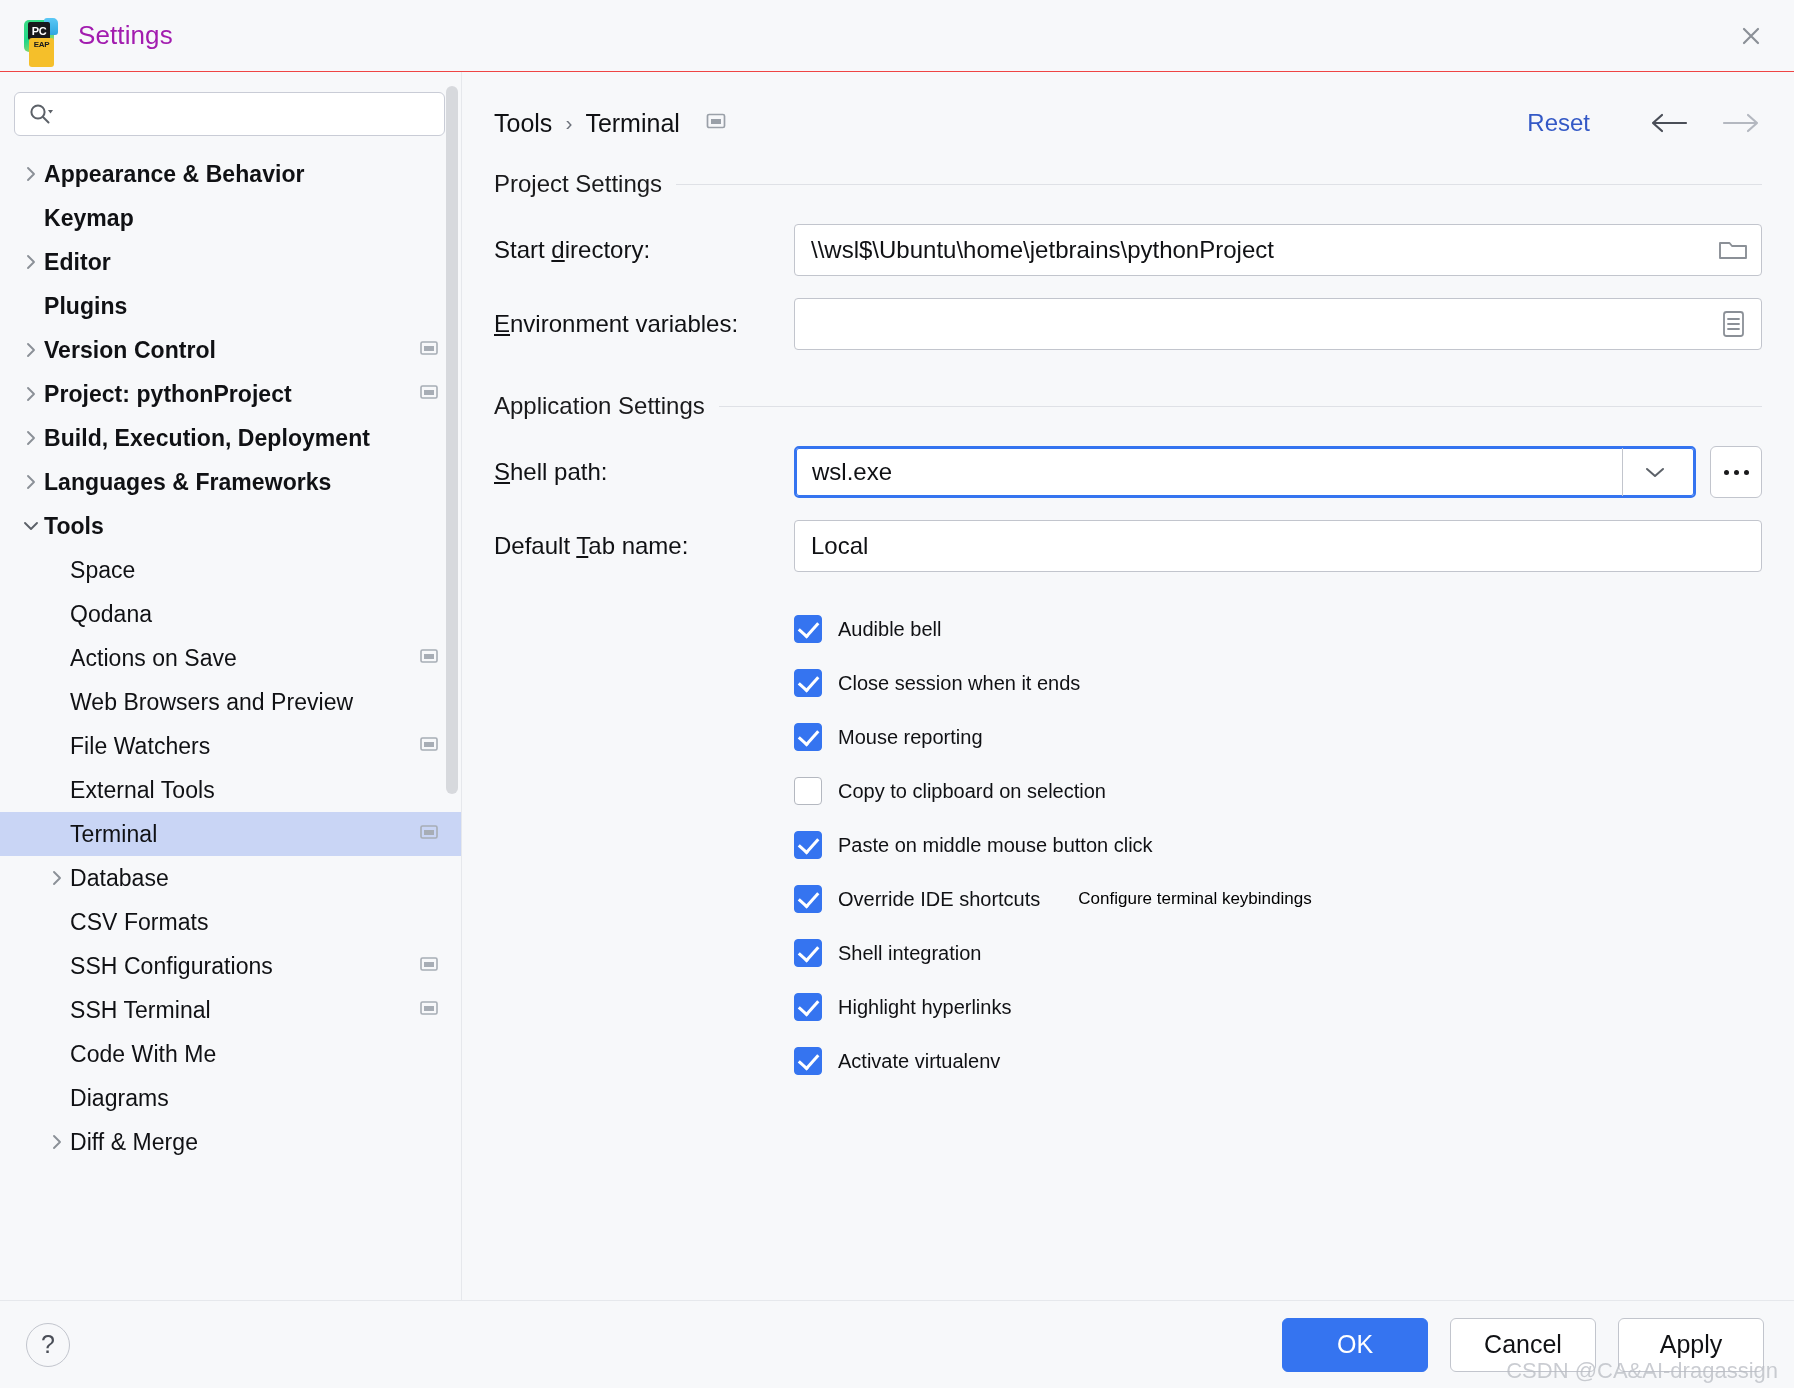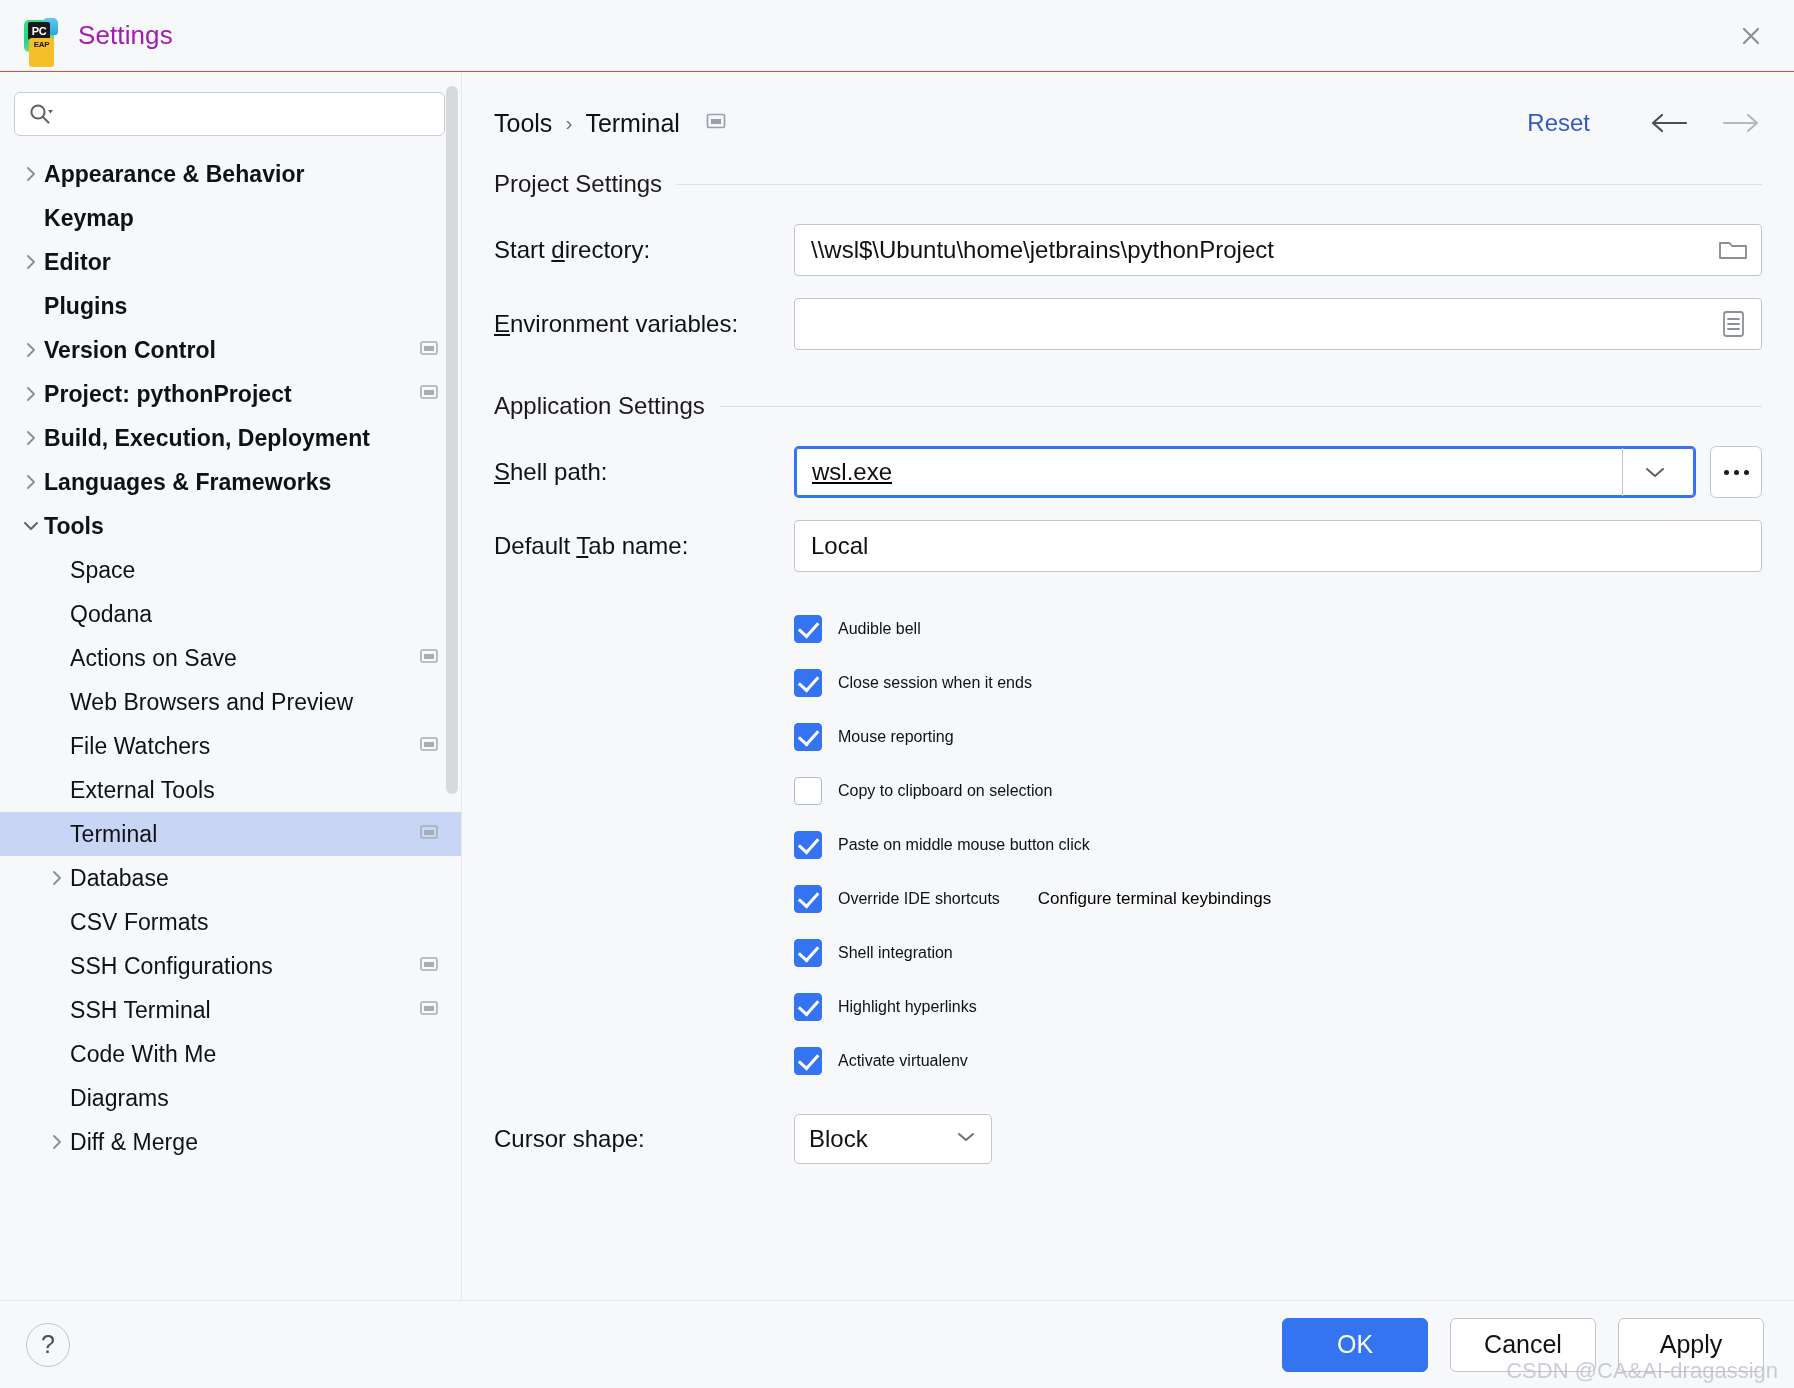--- a/index.html
+++ b/index.html
@@ -148,21 +148,20 @@
     font-size: 24px; color: #101114; flex: 1 1 auto;
     overflow: hidden; white-space: nowrap;
   }
   .field .fbtn {
     flex: 0 0 auto; display: flex; align-items: center;
     justify-content: center; width: 40px; height: 40px; cursor: pointer;
   }
   .field.focused {
     border: 2px solid #3574f0; border-radius: 5px;
     box-shadow: 0 0 0 1px #3574f0 inset;
-    text-decoration: underline;
   }
   .combo-arrow-cell {
     flex: 0 0 64px; height: 100%; display: flex; align-items: center;
     justify-content: center; border-left: 1px solid #c2c5cd; cursor: pointer;
   }
   .ellipsis-btn {
     flex: 0 0 52px; height: 52px; margin-left: 14px;
     background: #fff; border: 1px solid #c2c5cd; border-radius: 6px;
     display: flex; align-items: center; justify-content: center;
     cursor: pointer; gap: 5px;
@@ -183,21 +182,21 @@
     background: #ffffff; border: 1px solid #b4b8c0;
     display: flex; align-items: center; justify-content: center;
     cursor: pointer;
   }
   .cbox.checked { background: #3574f0; border-color: #3574f0; }
   .cbox.checked::after {
     content: ""; width: 9px; height: 16px;
     border: solid #fff; border-width: 0 3px 3px 0;
     transform: rotate(42deg) translate(-1px,-2px);
   }
-  .check-label { font-size: 16px; color: #101114; cursor: pointer; }
+  .check-label { font-size: 20px; color: #101114; cursor: pointer; }
   .inline-link {
     font-size: 17px; color: #000000; margin-left: 22px; cursor: pointer;
   }
 
   
   .cursor-row { display: flex; align-items: center; margin-top: 26px; }
   .select-box {
     width: 198px; height: 50px; background: #fff;
     border: 1px solid #c2c5cd; border-radius: 5px;
     display: flex; align-items: center; padding: 0 14px;
@@ -557,31 +556,20 @@
             <div class="check-row">
               <span class="cbox checked"></span>
               <span class="check-label">Highlight hyperlinks</span>
             </div>
             <div class="check-row">
               <span class="cbox checked"></span>
               <span class="check-label">Activate virtualenv</span>
             </div>
           </div>
 
-        <div class="cursor-row">
-          <div class="form-label">Cursor shape:</div>
-          <div class="select-box">
-            <span class="sval">Block</span>
-            <span>
-              <svg width="22" height="14" viewBox="0 0 22 14">
-                <path d="M4 4 L11 10 L18 4" stroke="#6b7079" stroke-width="2" fill="none" stroke-linecap="round" stroke-linejoin="round"></path>
-              </svg>
-            </span>
-          </div>
-        </div>
 
       </div>
     </div>
   </div>
 
   <div class="footer">
     <div class="help-btn">?</div>
     <div class="footer-spacer"></div>
     <button class="btn primary">OK</button>
     <button class="btn">Cancel</button>

